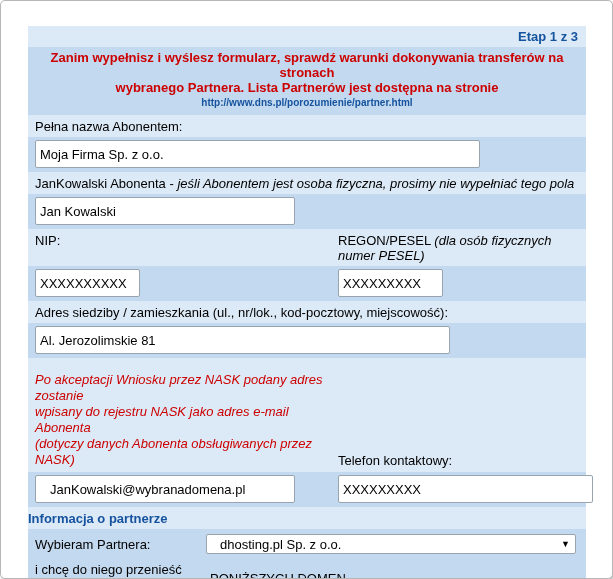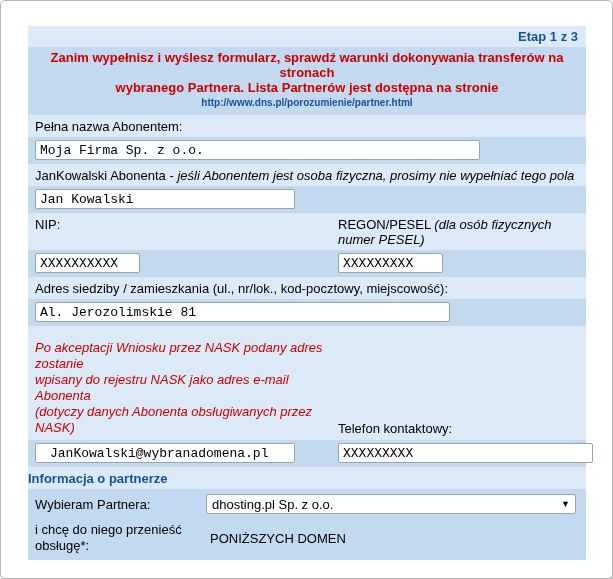--- a/index.html
+++ b/index.html
@@ -18,40 +18,40 @@
   .row-warning { text-align:center; padding:3px 6px 5px 6px; line-height:15px; }
   .warn-line { display:block; color:#cc0000; font-weight:bold; font-size:13px; }
   .warn-link { display:block; color:#15539e; font-weight:bold; font-size:10px; text-decoration:none; }
   .lbl-row { padding:4px 7px 3px 7px; line-height:15px; }
   .inp-row { padding:3px 7px 4px 7px; }
   .two-col { display:flex; }
   .col-left { flex:0 0 303px; }
   .col-right { flex:1 1 auto; }
   .note-italic { font-style:italic; }
   input[type="text"] {
-    height:20px; border:1px solid #98a4ae; border-radius:2px;
-    font-family:Liberation Mono, monospace; font-size:13px;
+    height:28px; border:1px solid #98a4ae; border-radius:2px;
+    font-family:Liberation Sans, sans-serif; font-size:13px;
     padding:0 4px; background:#fff; color:#000; display:block;
   }
   .w-wide { width:445px; }
   .w-med { width:255px; }
   .w-small { width:105px; }
   .email-block { padding:14px 7px 4px 7px; }
   .email-cols { display:flex; }
   .email-left { flex:0 0 303px; }
   .email-right { flex:1 1 auto; display:flex; align-items:flex-end; }
   .red-note span { display:block; color:#cc0000; font-style:italic; line-height:16px; font-size:13px; }
   .email-lbl { line-height:16px; }
   .partner-header { text-align:left; font-weight:bold; color:#15539e; padding:4px 0 3px 0; }
   .select-row { display:flex; padding:5px 10px 5px 7px; align-items:center; }
   .select-row .col-lbl { flex:0 0 171px; }
   .fake-select {
     flex:1 1 auto; height:20px; background:#fff; border:1px solid #98a4ae;
     border-radius:2px; display:flex; align-items:center; position:relative;
-    padding:0 18px 0 5px; cursor:default; font-size:13px;
+    padding:0 18px 0 13px; cursor:default; font-size:13px;
   }
   .fake-select .arrow { position:absolute; right:5px; top:4px; font-size:9px; color:#000; }
   .transfer-row { display:flex; padding:3px 7px 6px 7px; }
   .transfer-row .col-lbl { flex:0 0 171px; line-height:16px; }
   .transfer-row .col-val { flex:1 1 auto; display:flex; align-items:center; padding-left:4px; }
 </style>
 </head>
 <body>
 
 <div class="window">

